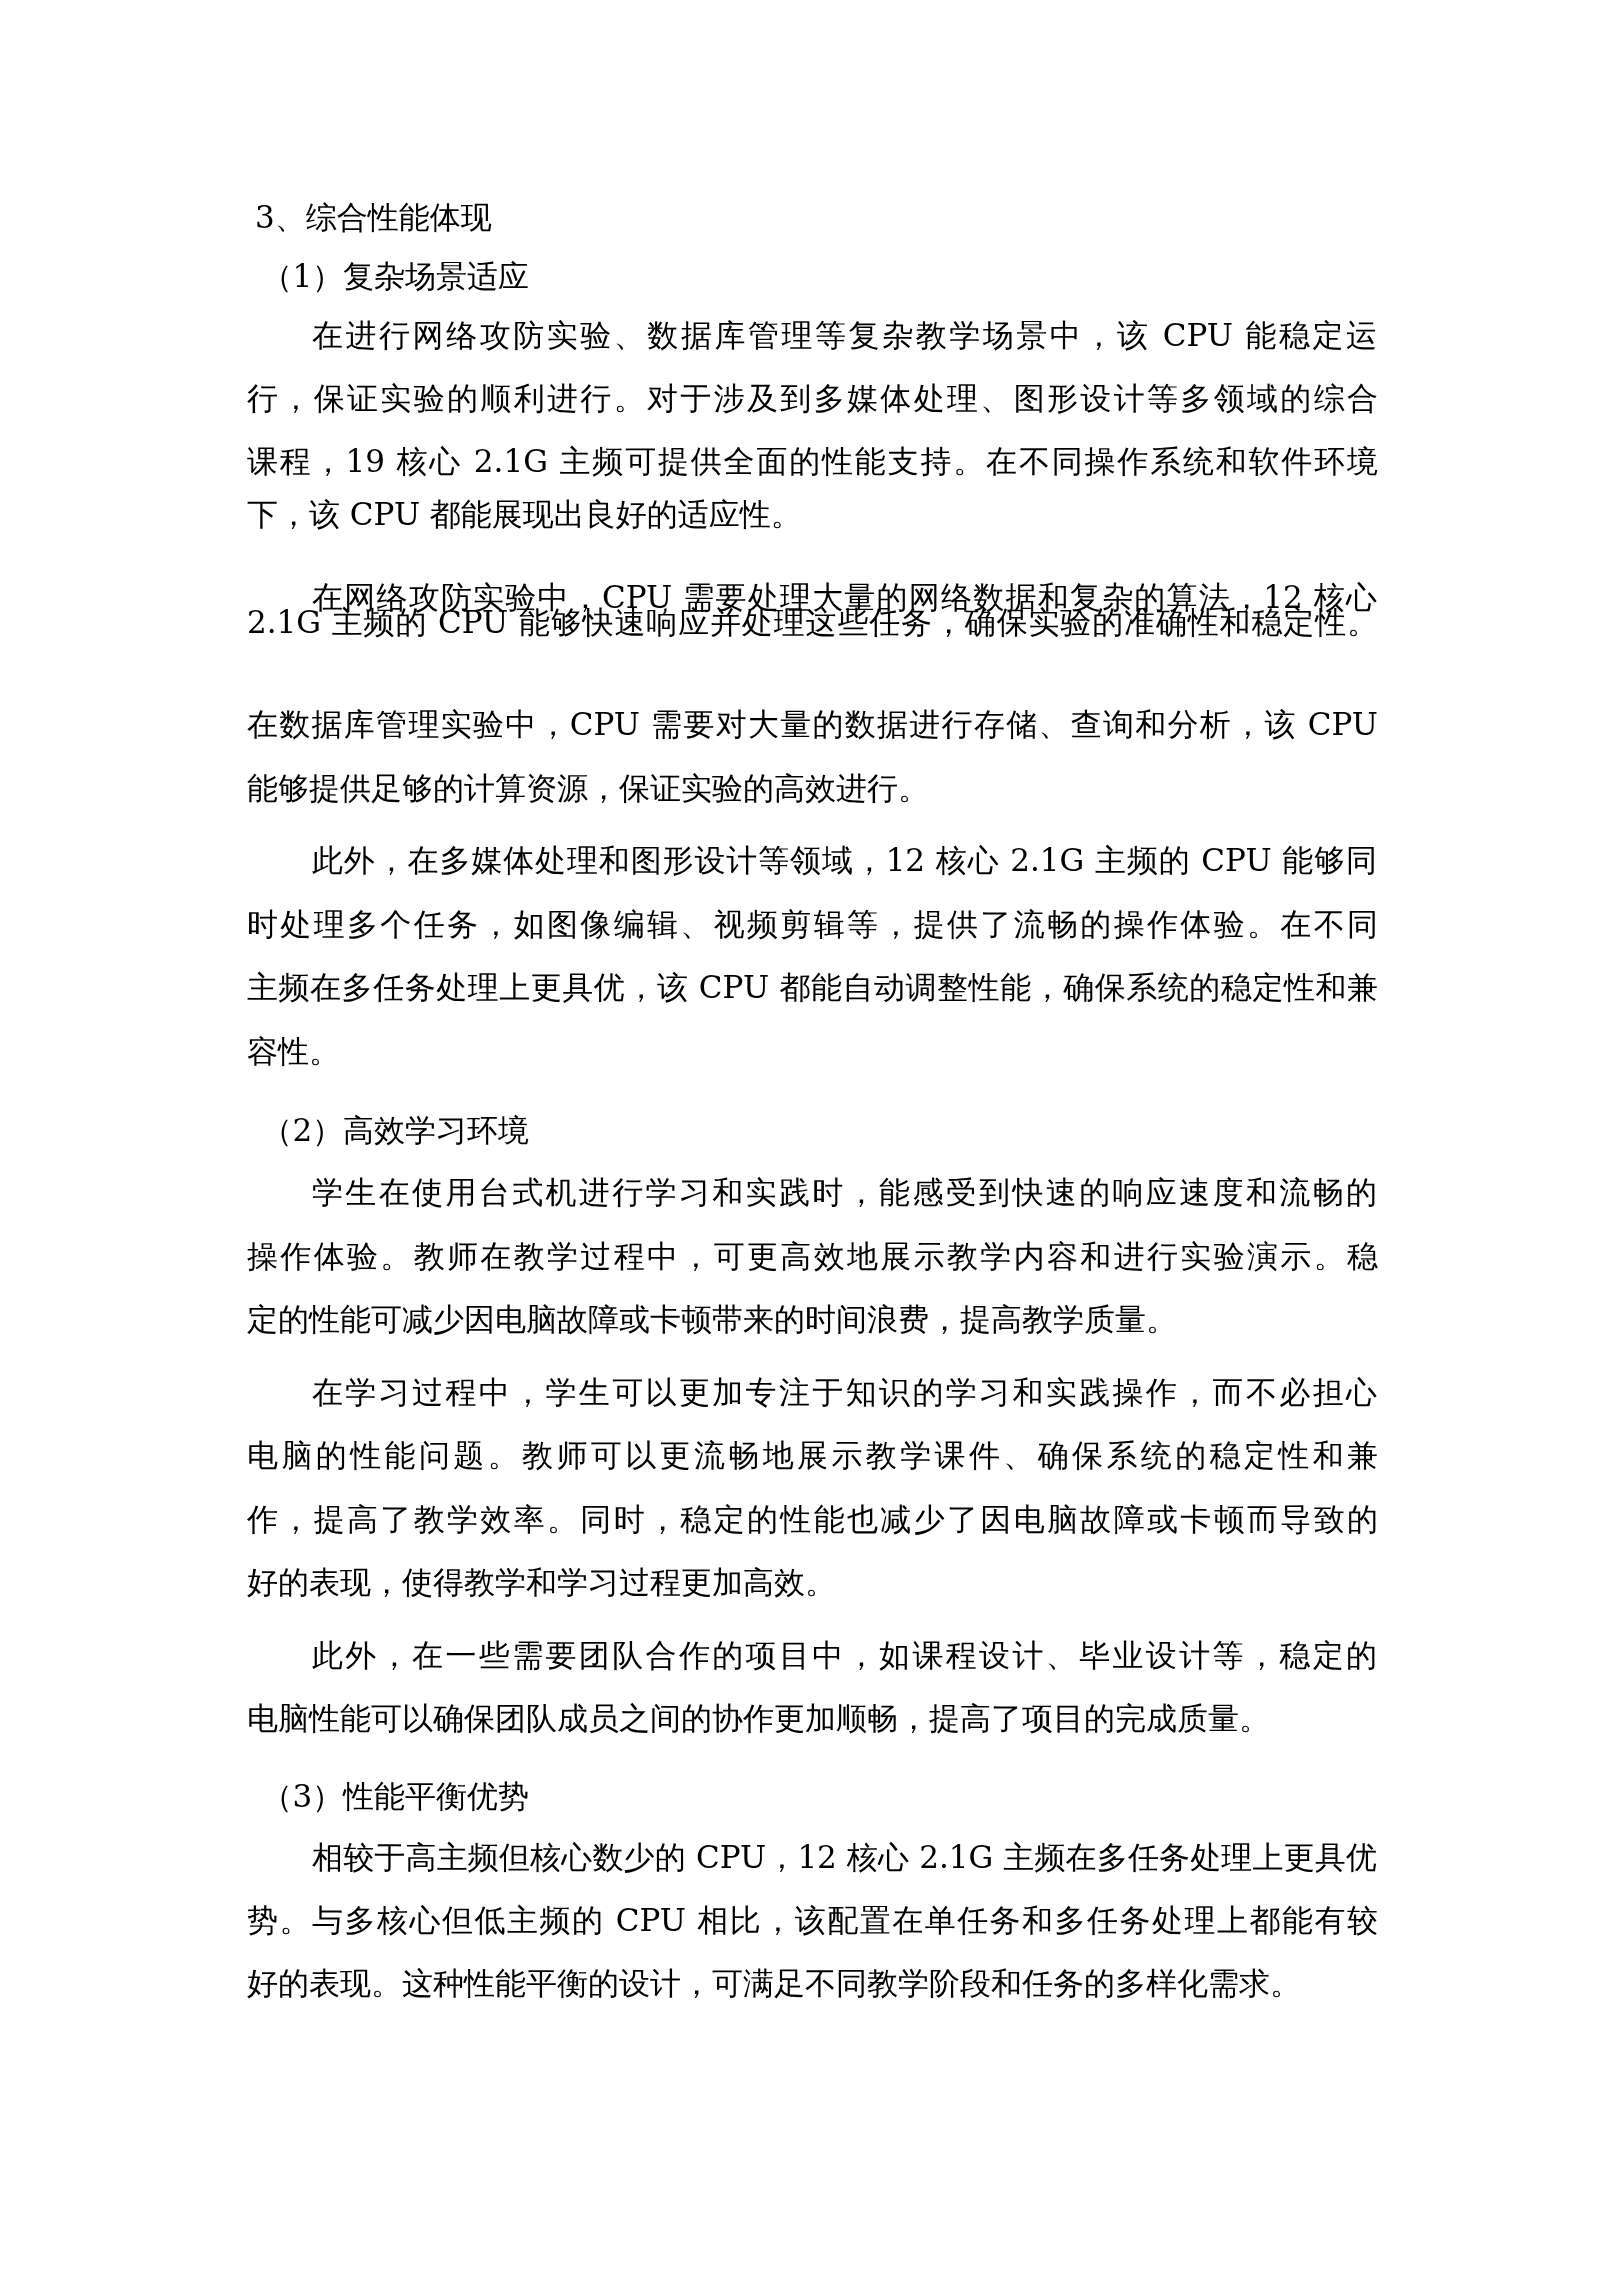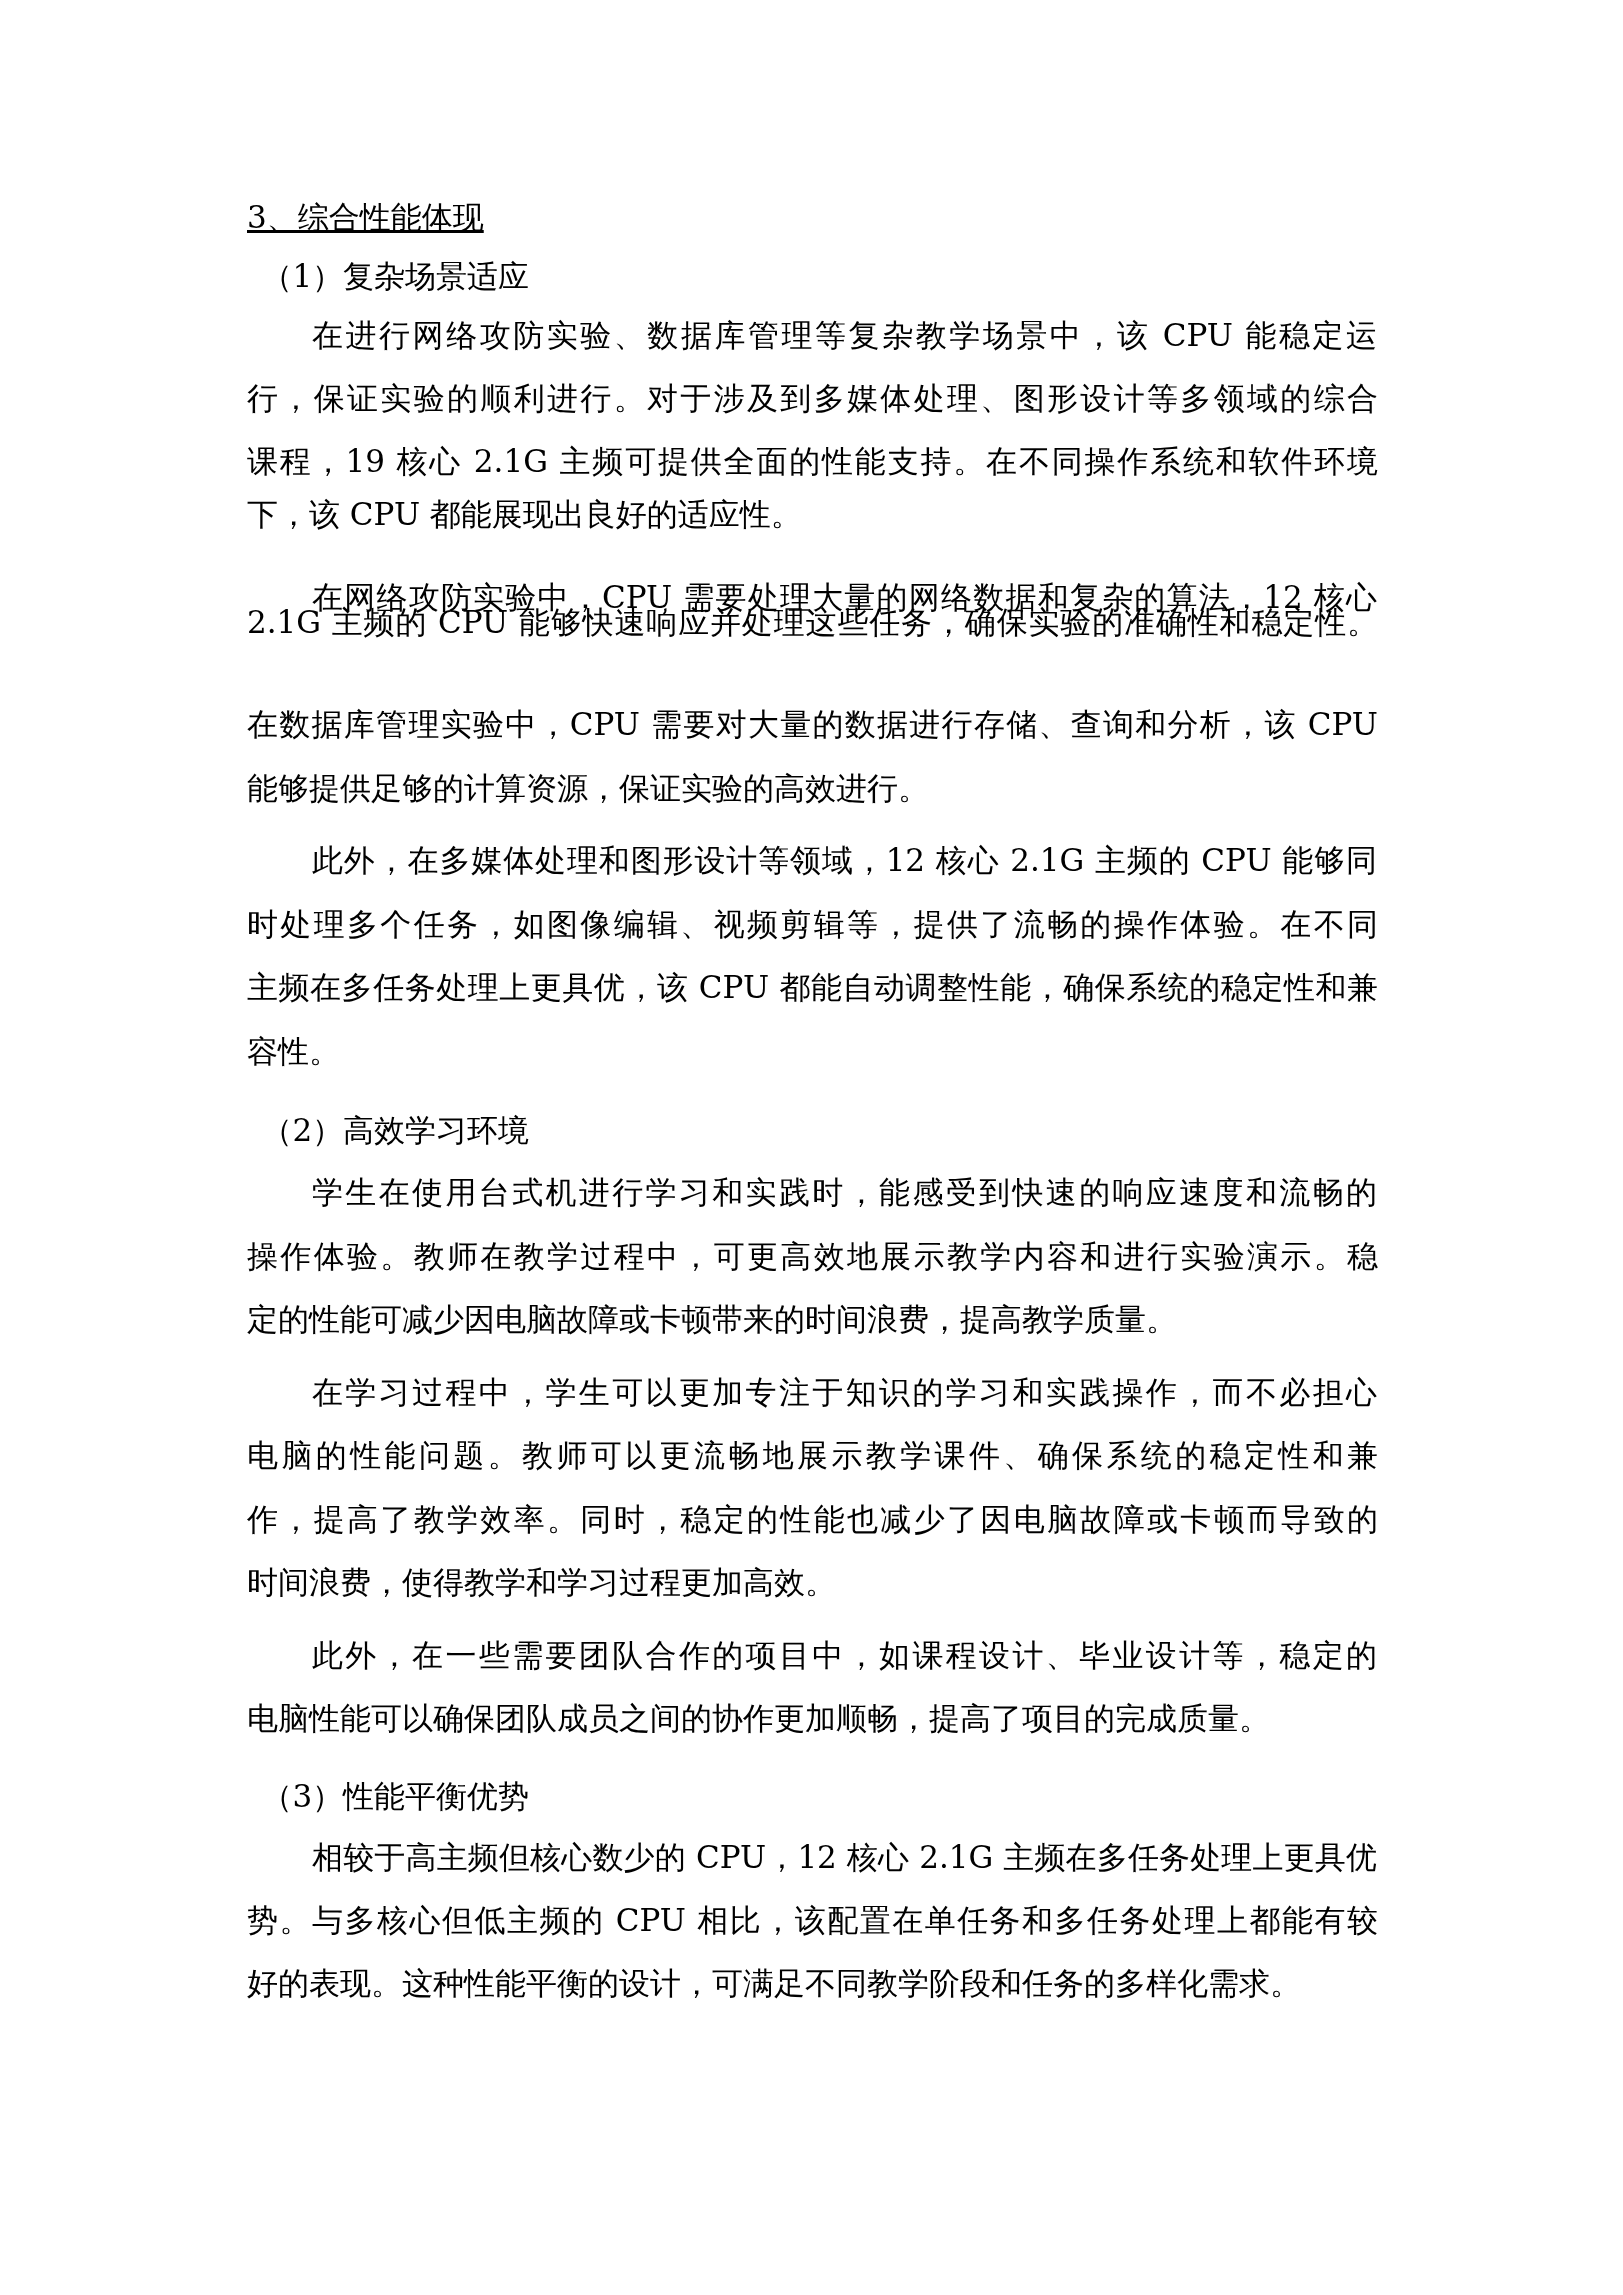--- a/index.html
+++ b/index.html
@@ -8,21 +8,21 @@
     position: absolute; left: 247px; top: 0; width: 1131px;
     font-family: "DejaVu Serif", "Liberation Serif", serif;
     color: #000000; font-size: 31px;
   }
   .line {
     position: absolute; left: 0; width: 1131px; height: 63px; line-height: 63px;
     white-space: nowrap; transform: translateY(-31px);
   }
   .line.full { text-align: justify; text-align-last: justify; }
   .line.indent { left: 65px; width: 1065px; }
-  .heading { left: 0; text-decoration: underline; }
+  .heading { left: 8px; }
   .subheading { left: 14.4px; }
 </style>
 </head>
 <body>
 
 <div class="page">
   <div class="line heading" style="top:217px">3、综合性能体现</div>
 
   <div class="line subheading" style="top:276px">（1）复杂场景适应</div>
   <div class="line full indent" style="top:335px">在进行网络攻防实验、数据库管理等复杂教学场景中，该 CPU 能稳定运</div>
@@ -41,21 +41,21 @@
   <div class="line" style="top:1051px">容性。</div>
 
   <div class="line subheading" style="top:1130px">（2）高效学习环境</div>
   <div class="line full indent" style="top:1192px">学生在使用台式机进行学习和实践时，能感受到快速的响应速度和流畅的</div>
   <div class="line full" style="top:1256px">操作体验。教师在教学过程中，可更高效地展示教学内容和进行实验演示。稳</div>
   <div class="line" style="top:1319px">定的性能可减少因电脑故障或卡顿带来的时间浪费，提高教学质量。</div>
 
   <div class="line full indent" style="top:1392px">在学习过程中，学生可以更加专注于知识的学习和实践操作，而不必担心</div>
   <div class="line full" style="top:1455px">电脑的性能问题。教师可以更流畅地展示教学课件、确保系统的稳定性和兼</div>
   <div class="line full" style="top:1519px">作，提高了教学效率。同时，稳定的性能也减少了因电脑故障或卡顿而导致的</div>
-  <div class="line" style="top:1582px">时间浪费，使得教学和学习过程更加高效。</div>
+  <div class="line" style="top:1582px">好的表现，使得教学和学习过程更加高效。</div>
 
   <div class="line full indent" style="top:1655px">此外，在一些需要团队合作的项目中，如课程设计、毕业设计等，稳定的</div>
   <div class="line" style="top:1718px">电脑性能可以确保团队成员之间的协作更加顺畅，提高了项目的完成质量。</div>
 
   <div class="line subheading" style="top:1796px">（3）性能平衡优势</div>
   <div class="line full indent" style="top:1857px">相较于高主频但核心数少的 CPU，12 核心 2.1G 主频在多任务处理上更具优</div>
   <div class="line full" style="top:1920px">势。与多核心但低主频的 CPU 相比，该配置在单任务和多任务处理上都能有较</div>
   <div class="line" style="top:1983px">好的表现。这种性能平衡的设计，可满足不同教学阶段和任务的多样化需求。</div>
 </div>
 

